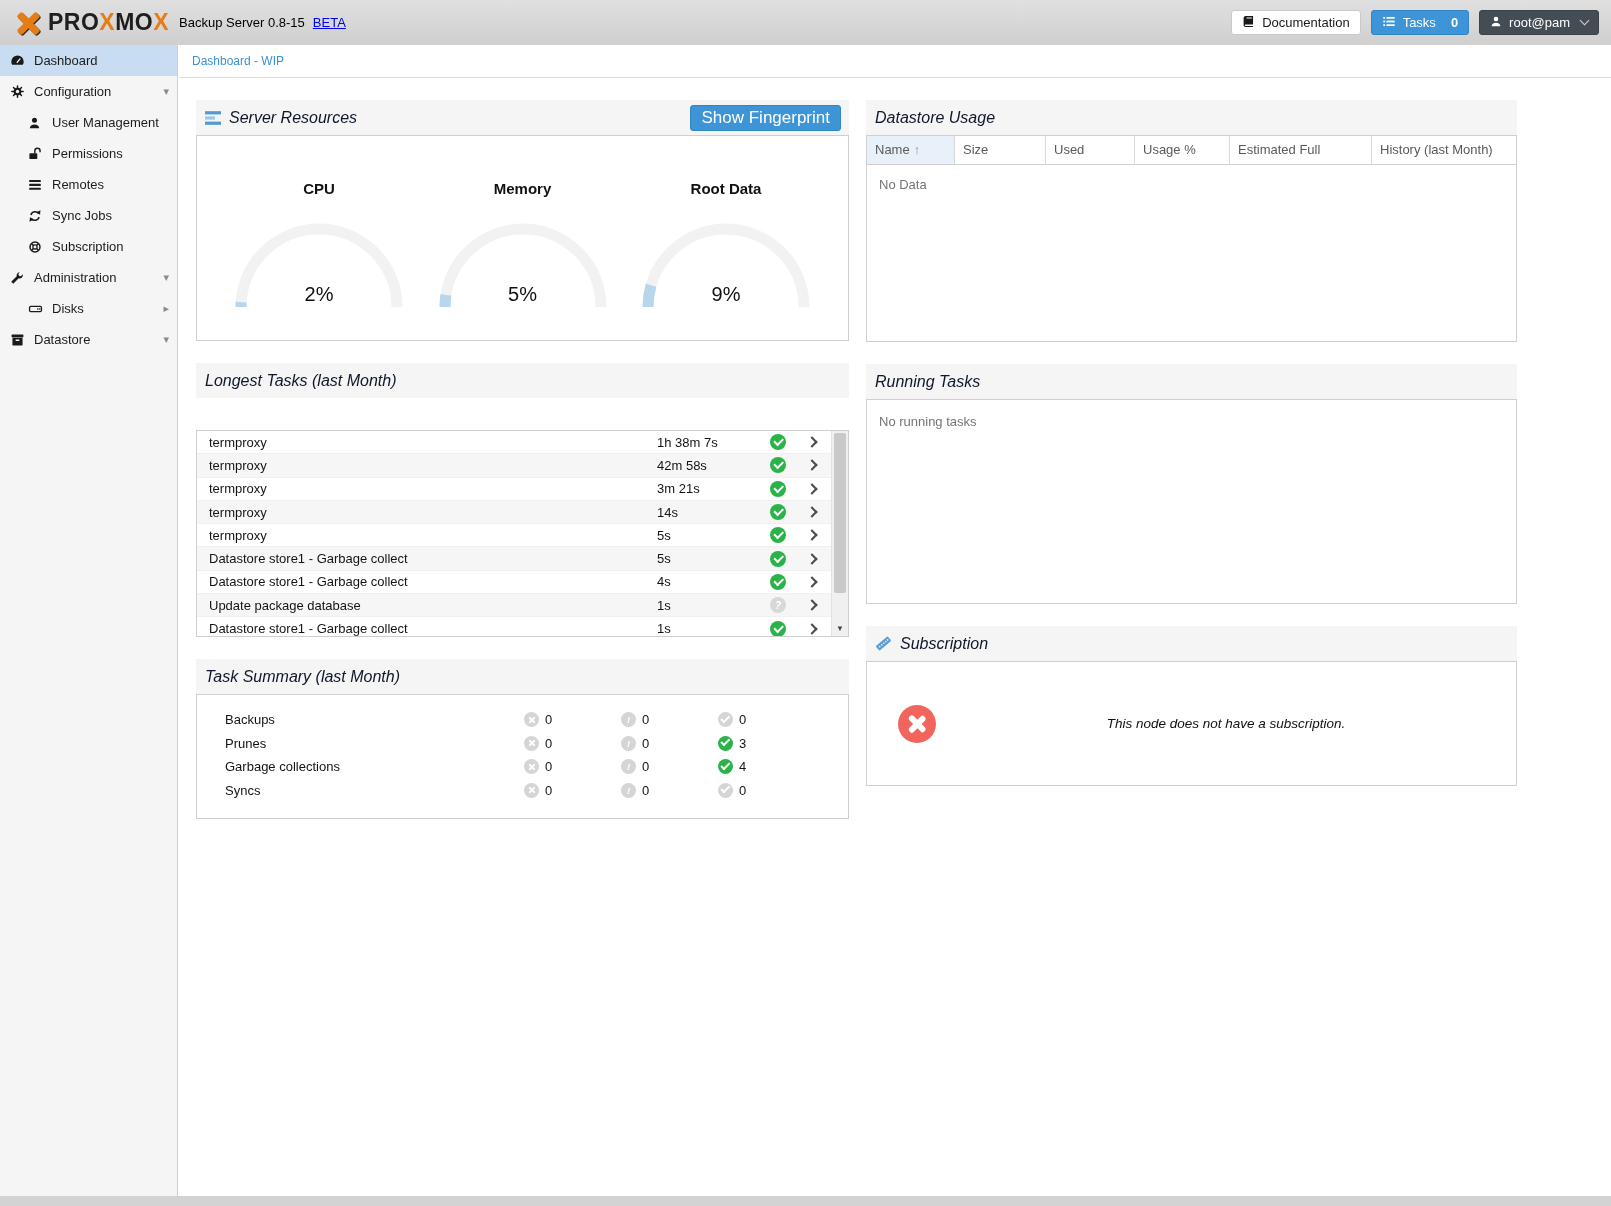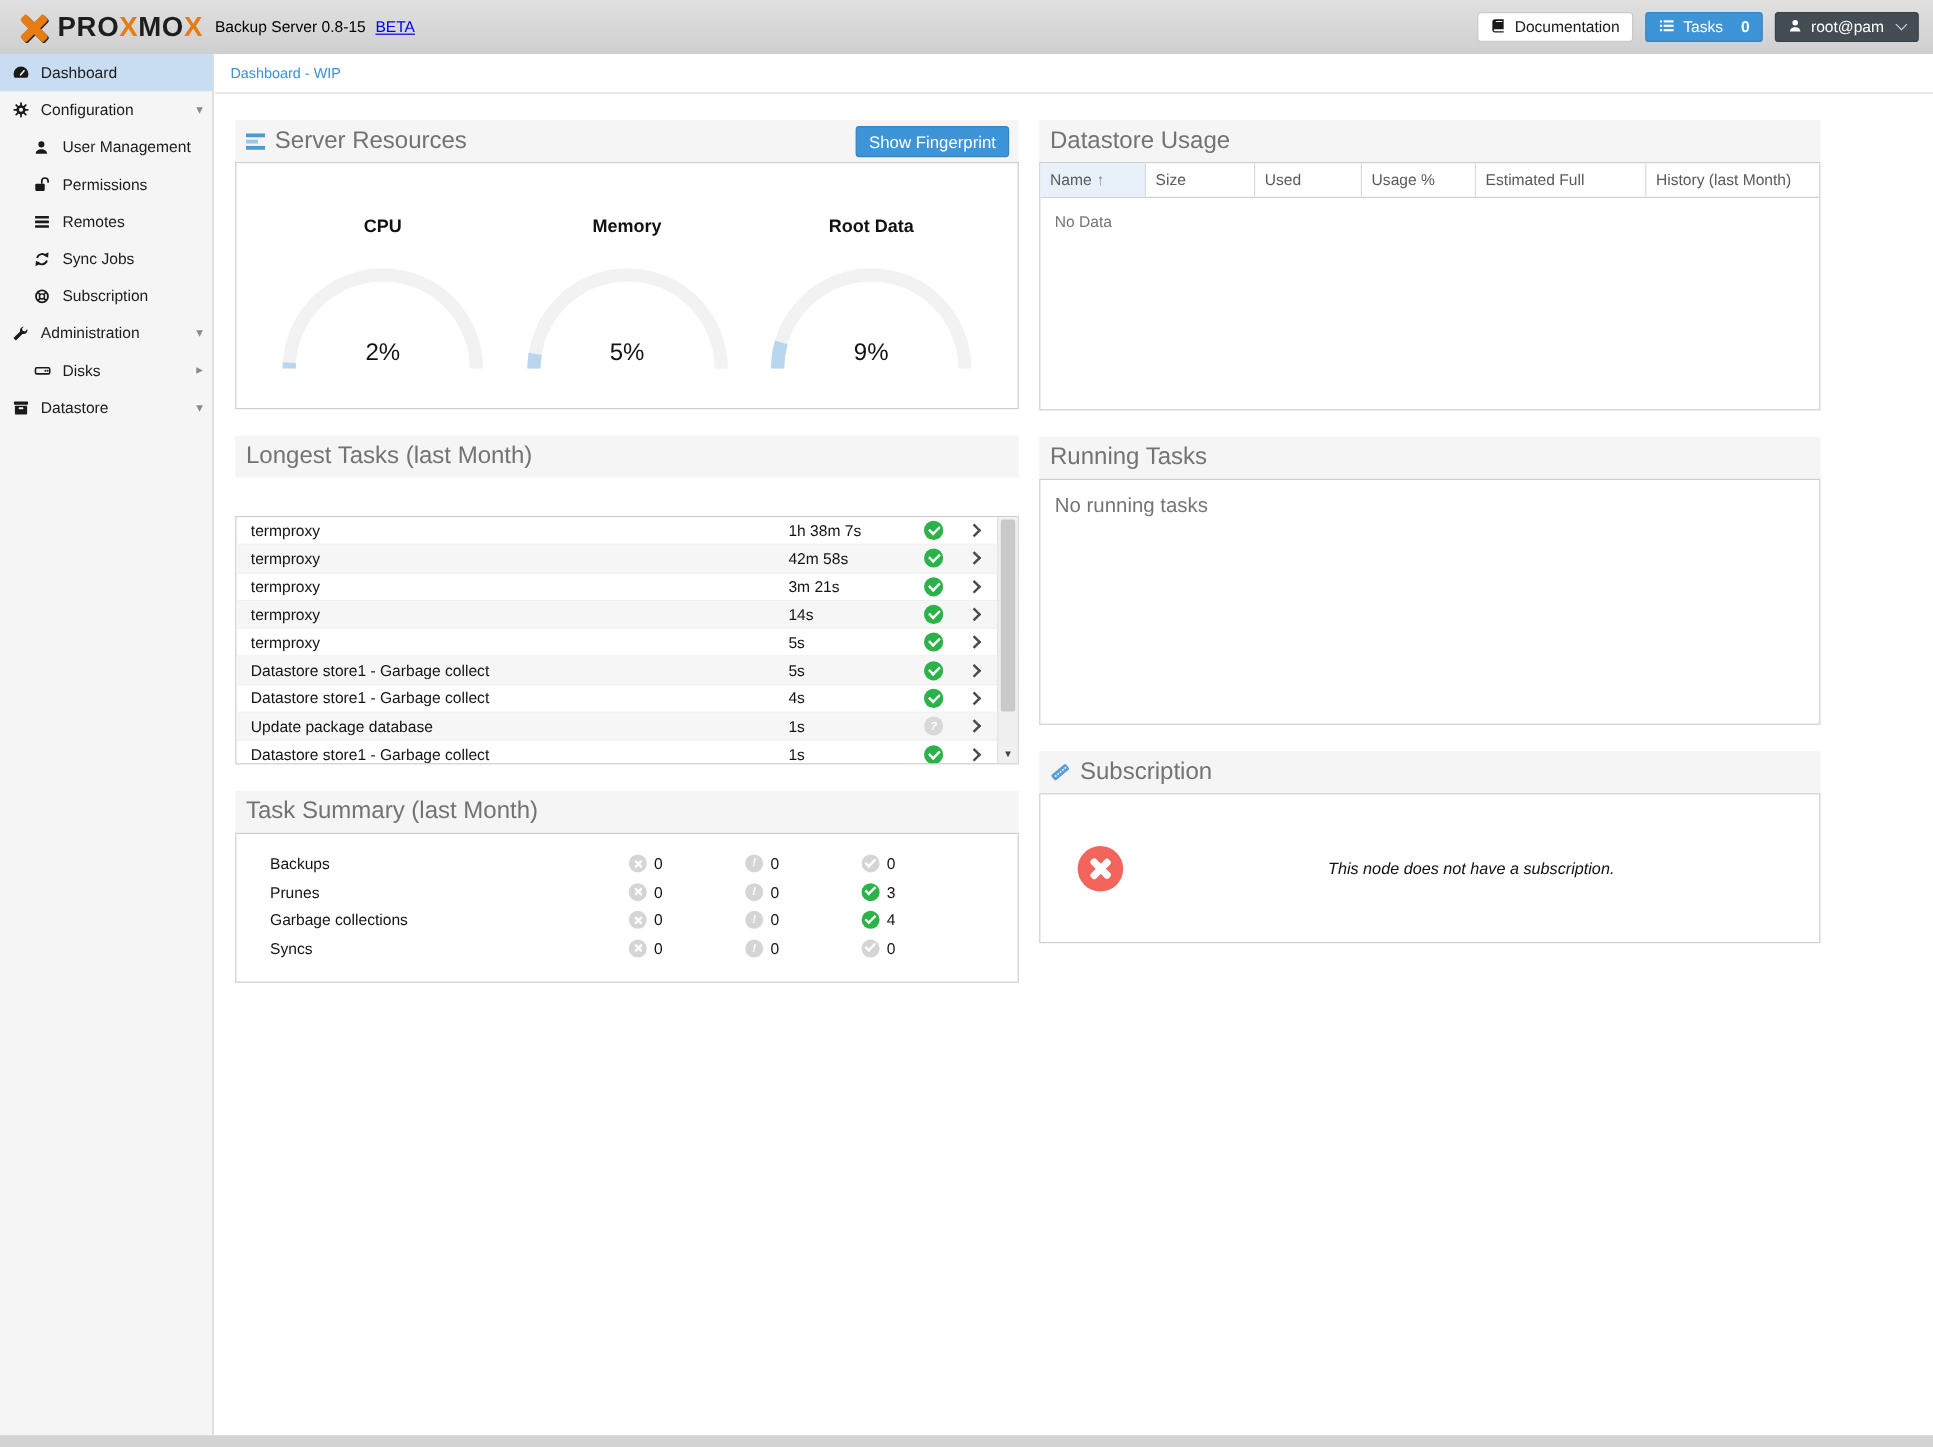--- a/index.html
+++ b/index.html
@@ -46,42 +46,42 @@
   .main { position:absolute; left:179px; top:45px; width:1432px; height:1151px; background:#fff; }
   .page-title { height:33px; display:flex; align-items:center; padding-left:13px;
     font-size:12px; color:#3892d4; border-bottom:1px solid #dcdcdc; background:#fff; }
   .content { position:relative; padding:22px 0 0 17px; display:flex; gap:17px; }
   .col { display:flex; flex-direction:column; gap:22px; }
   .col.left { width:653px; }
   .col.right { width:651px; }
 
   .panel { width:100%; }
   .panel-hd { height:35px; background:#f5f5f5; display:flex; align-items:center; padding:0 9px; position:relative; }
-  .panel-hd .ptitle { color:#737373; font-size:20px; }
+  .panel-hd .ptitle { color:#0f172a; font-size:16px;font-style:italic; }
   .panel-hd .hicon { margin-right:8px; display:flex; align-items:center; }
   .panel-bd { background:#fff; border:1px solid #cfcfcf; position:relative; overflow:hidden; }
 
   
   .sr-body { height:206px; display:flex; justify-content:space-between; padding:44px 22px 0; }
   .btn-fingerprint { position:absolute; right:8px; top:5px; height:26px; padding:0 10px;
-    background:#3d94d6; border:1px solid #3384c2; border-radius:3px; color:#fff; font-size:14px; cursor:pointer; }
+    background:#3d94d6; border:1px solid #3384c2; border-radius:3px; color:#fff; font-size:17px; cursor:pointer; }
   .gauge { width:200px; text-align:center; }
   .g-label { font-size:15px; font-weight:bold; color:#111; margin-bottom:22px; }
   .g-wrap { position:relative; width:176px; height:93px; margin:0 auto; }
   .g-value { position:absolute; left:0; bottom:6px; width:100%; font-size:20px; color:#111; }
 
   
   .du-header { display:flex; height:29px; border-bottom:1px solid #cfcfcf; font-size:13px; color:#5a5a5a; }
   .du-cell { padding:6px 8px; border-right:1px solid #dadada; white-space:nowrap; overflow:hidden; cursor:pointer; }
   .du-cell.c0 { width:88px; background:#e8f1fa; }
   .du-cell.c1 { width:91px; } .du-cell.c2 { width:89px; } .du-cell.c3 { width:95px; }
   .du-cell.c4 { width:142px; } .du-cell.c5 { flex:1; border-right:none; }
   .sort-ind { color:#8c8c8c; margin-left:4px; }
   .du-body { height:176px; padding:12px; font-size:13px; color:#757575; }
-  .empty-note { font-size:17px; color:#757575;margin-top:24px; }
+  .empty-note { font-size:13px; color:#757575;margin-top:24px; }
 
   
   .lt-body { height:207px;margin-top:32px; }
   .lt-row { display:flex; align-items:center; height:23.3px; padding-left:12px; font-size:13px;
     border-bottom:1px solid #f0f0f0; cursor:pointer; }
   .lt-row:nth-child(even) { background:#f6f6f6; }
   .lt-name { flex:1; color:#141414; white-space:nowrap; overflow:hidden; }
   .lt-dur { width:106px; color:#141414; }
   .lt-st { width:30px; display:flex; justify-content:center; }
   .lt-ch { width:38px; display:flex; justify-content:center; margin-right:17px; }

